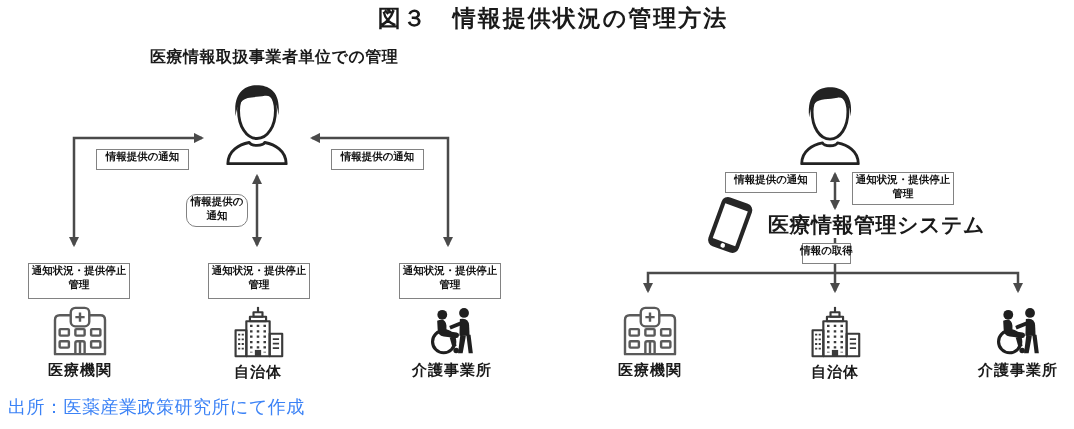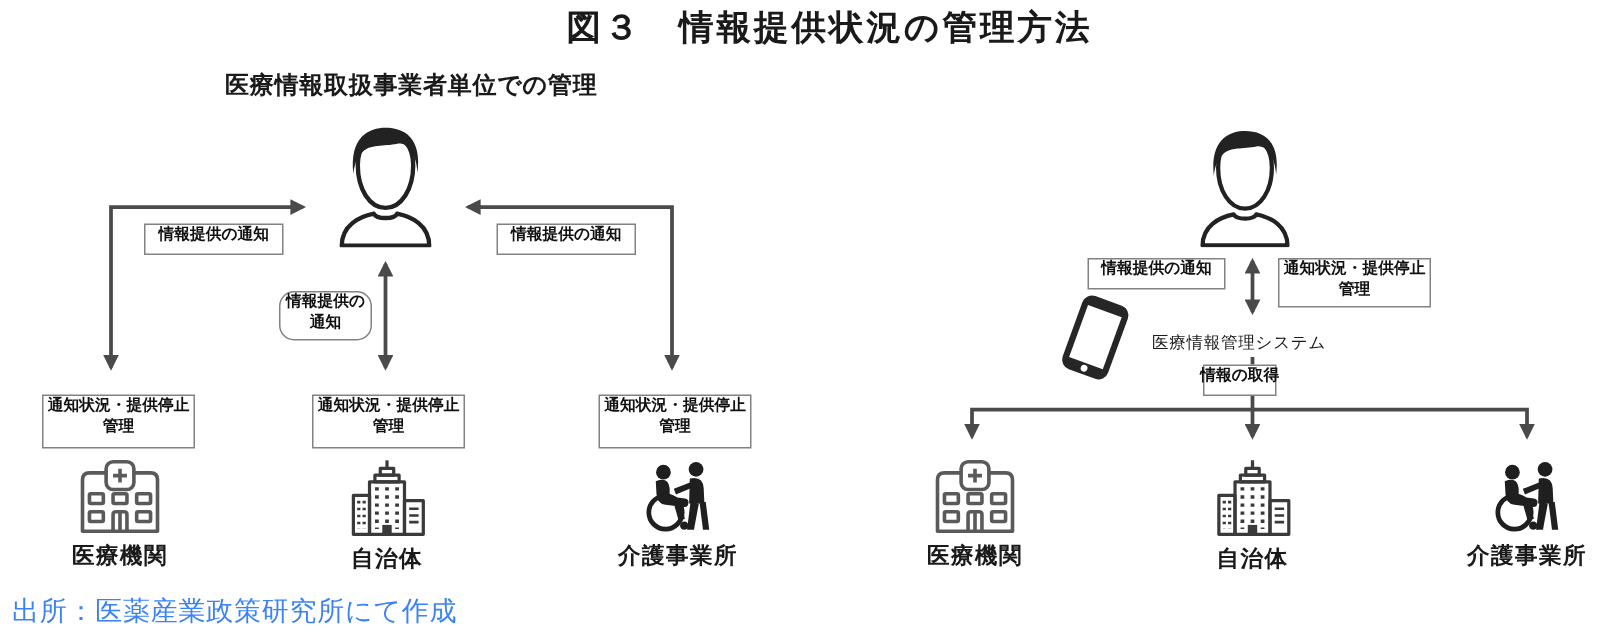--- a/index.html
+++ b/index.html
@@ -16,21 +16,21 @@
   .hdr-right{left:770px;}
   .connectors{position:absolute;left:0;top:0;width:1074px;height:429px;}
   .lblbox{
     position:absolute;box-sizing:border-box;background:#fff;border:1px solid #828282;
     display:flex;flex-direction:column;align-items:center;
     font-size:10.5px;font-weight:bold;line-height:1.3;text-align:center;white-space:nowrap;color:#111;
   }
   .figure{position:absolute;}
   .node{position:absolute;width:116px;display:flex;flex-direction:column;align-items:center;top:306px;}
   .node .node-label{font-size:15px;font-weight:bold;letter-spacing:1px;margin-top:5px;white-space:nowrap;}
-  .system-label{position:absolute;left:768px;top:221px;font-size:11px;font-weight:normal;letter-spacing:.5px;white-space:nowrap;}
+  .system-label{position:absolute;left:768px;top:211px;font-size:21px;font-weight:bold;letter-spacing:.5px;white-space:nowrap;}
   .phone-wrap{position:absolute;left:712px;top:199px;width:42px;height:54px;transform:rotate(20deg);}
   .source{
     position:absolute;left:8px;top:395px;font-size:18px;color:#3b82f6;
     font-family:"Liberation Serif","DejaVu Serif",serif;letter-spacing:.5px;
   }
   .hidden-defs{position:absolute;width:0;height:0;overflow:hidden;}
 </style>
 </head>
 <body>
 

